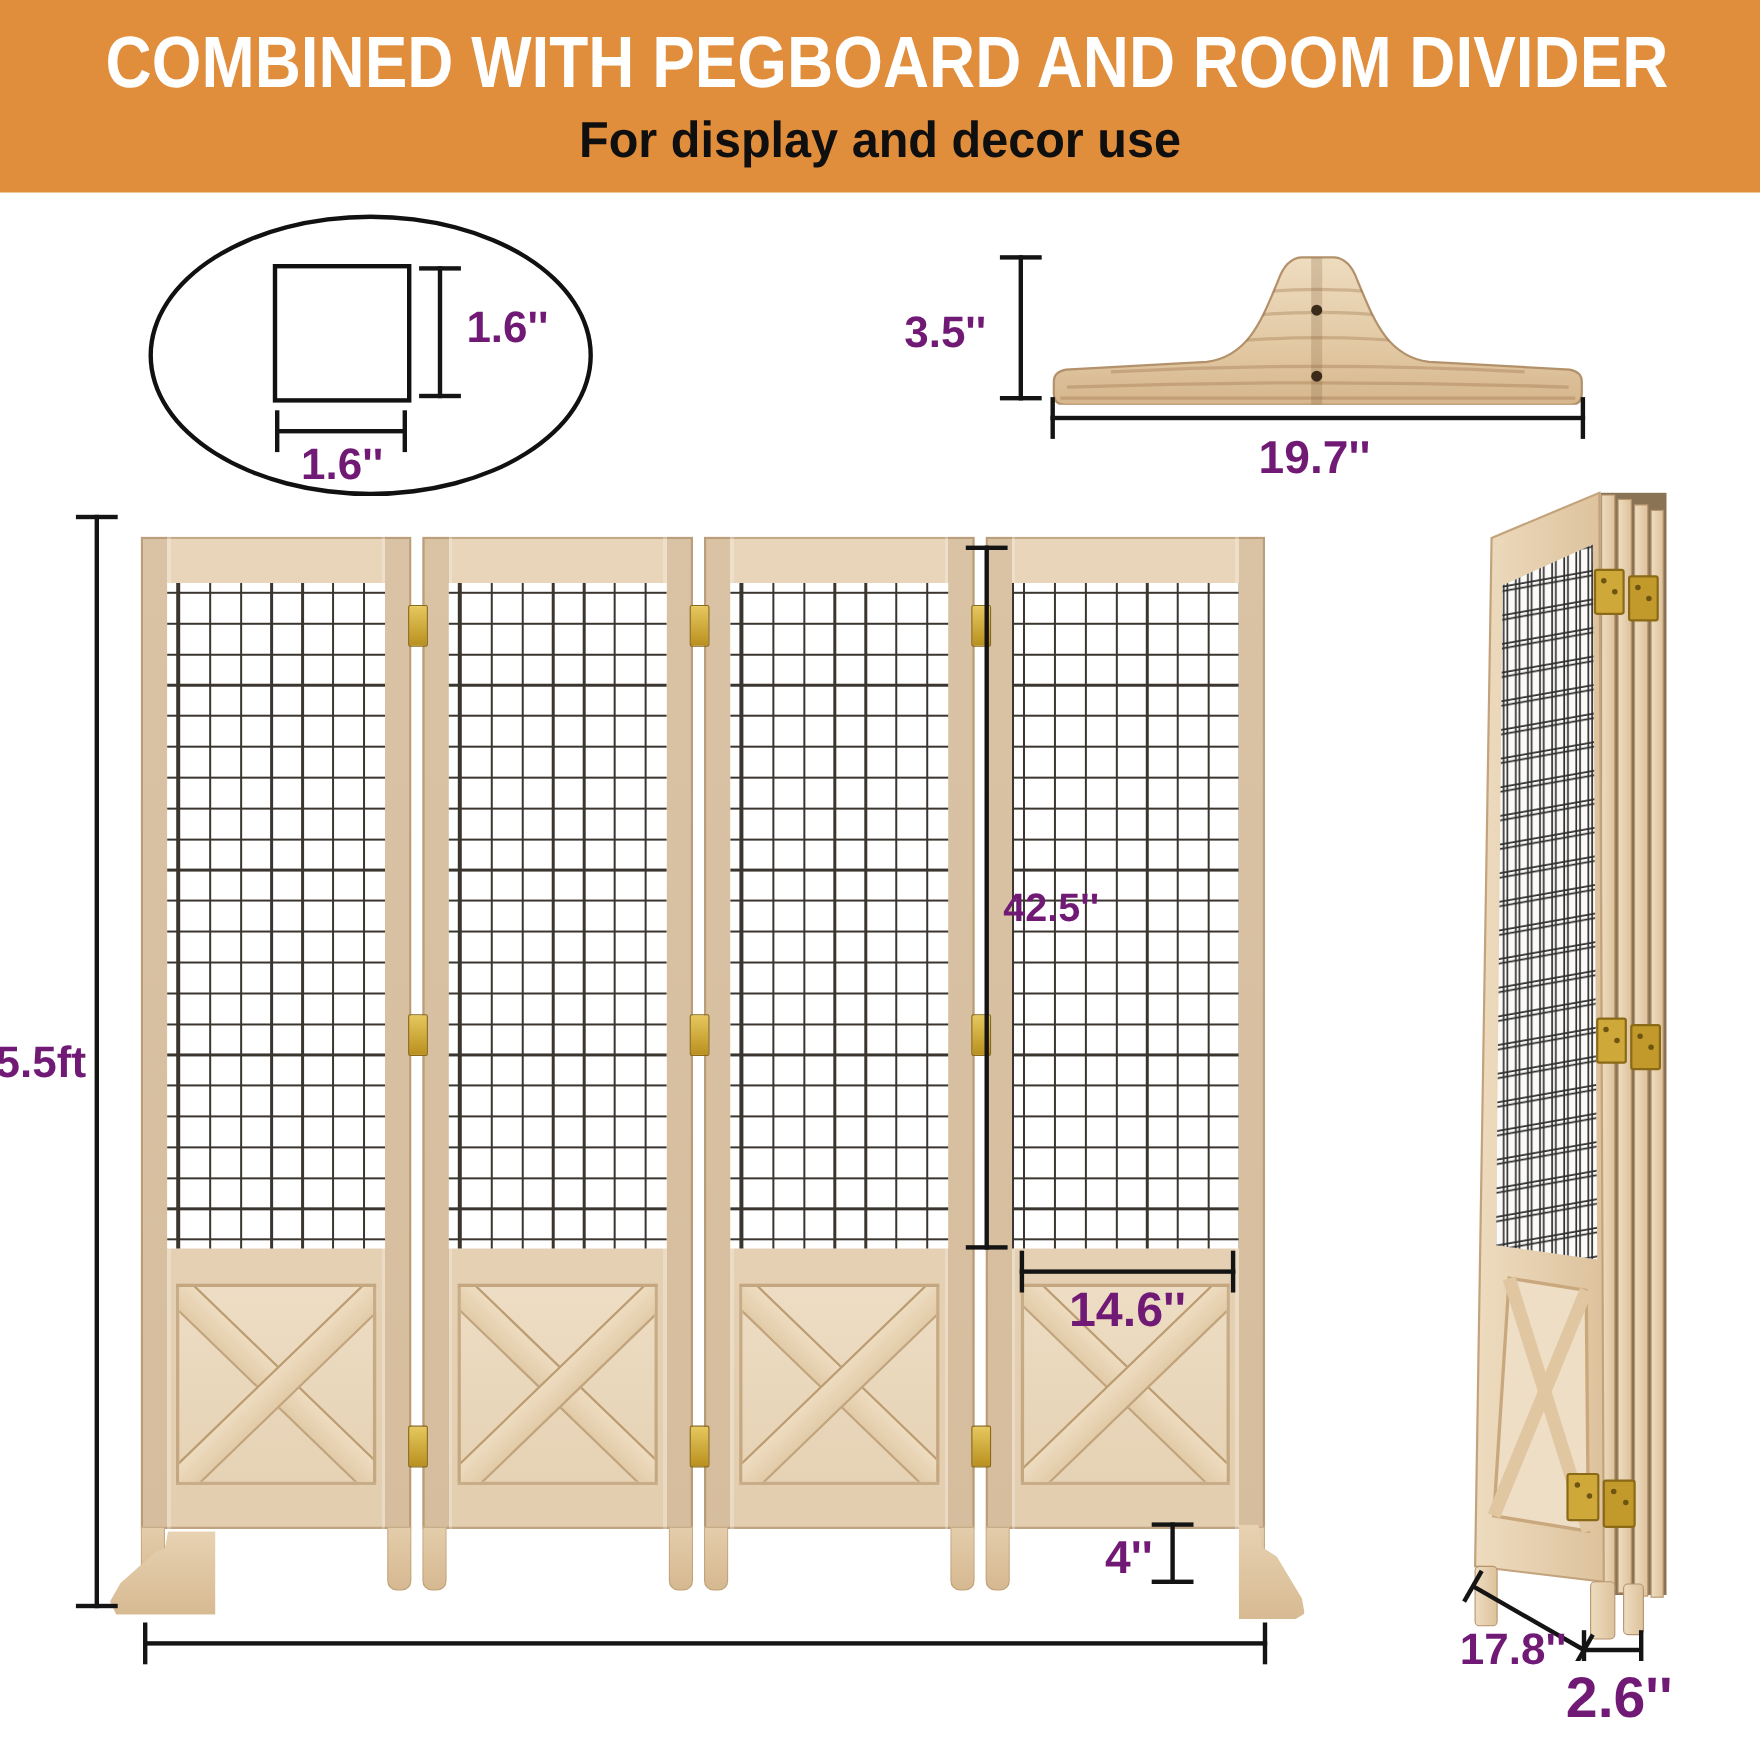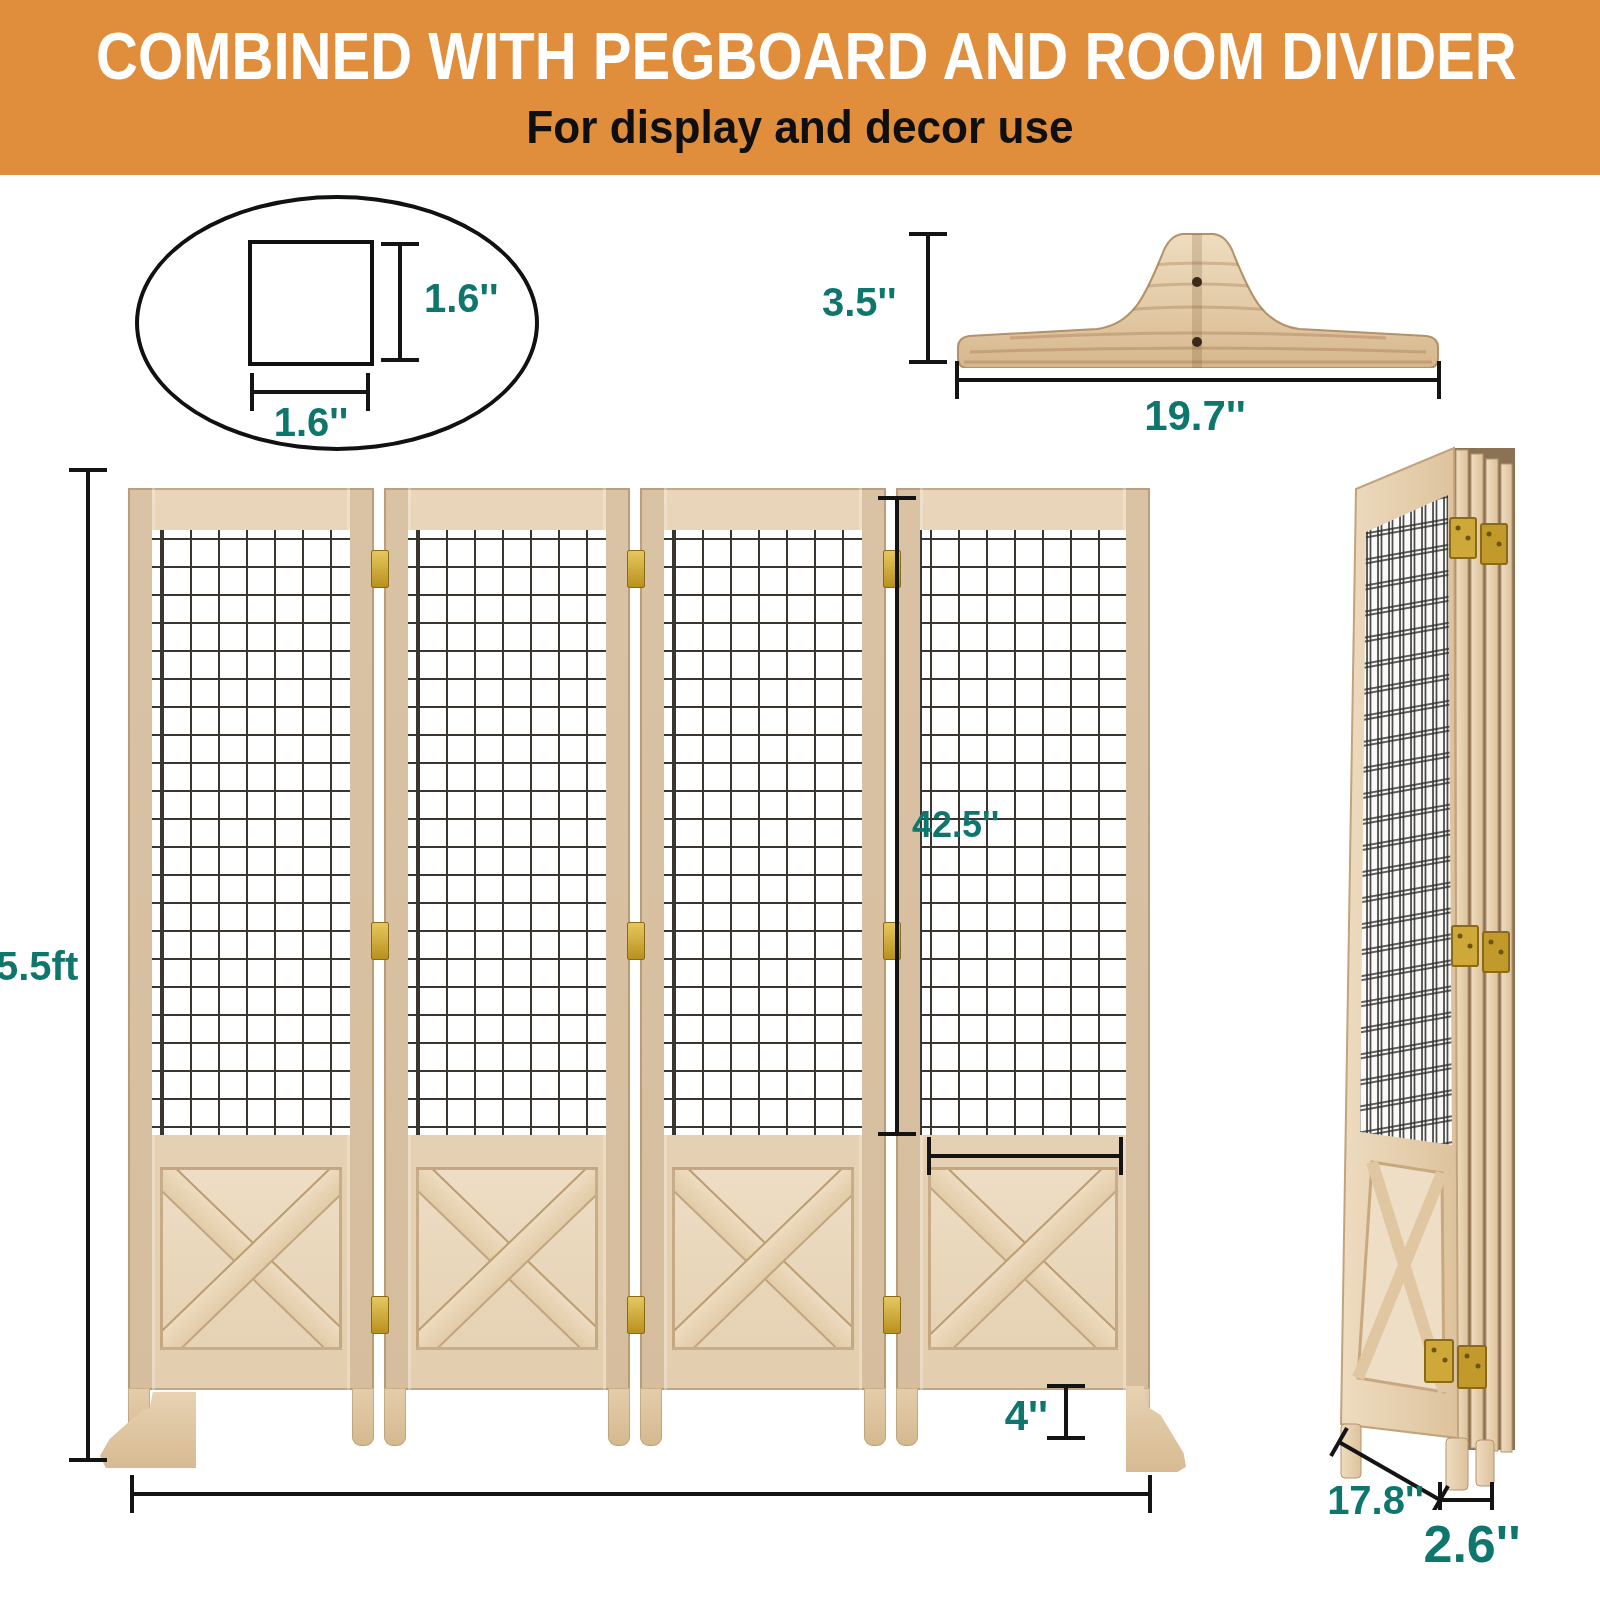--- a/index.html
+++ b/index.html
@@ -19,21 +19,21 @@
     position:absolute;left:0;top:100px;width:1600px;text-align:center;
     color:#0f0f0f;font-size:46px;font-weight:700;transform:scaleX(0.96);
   }
   
   .dimv{position:absolute;width:4px;background:#141414;}
   .dimv::before,.dimv::after{content:"";position:absolute;left:-17px;width:38px;height:4px;background:#141414;}
   .dimv::before{top:0}.dimv::after{bottom:0}
   .dimh{position:absolute;height:4px;background:#141414;}
   .dimh::before,.dimh::after{content:"";position:absolute;top:-17px;width:4px;height:38px;background:#141414;}
   .dimh::before{left:0}.dimh::after{right:0}
-  .dlabel{position:absolute;font-weight:700;color:#0f766e;white-space:nowrap;}
+  .dlabel{position:absolute;font-weight:700;color:#701a75;white-space:nowrap;}
   
   .oval{position:absolute;left:135px;top:195px;width:396px;height:248px;border:4px solid #111;border-radius:50%;background:#fff;}
   .sq{position:absolute;left:248px;top:240px;width:118px;height:118px;border:4px solid #111;background:#fff;}
   
   .panel{position:absolute;top:488px;height:902px;background:linear-gradient(180deg,#e9d5b9,#e3ceb0);
          box-shadow:inset 0 0 0 2px rgba(150,115,75,.45);}
   .panel::before{content:"";position:absolute;inset:0;pointer-events:none;
     background:linear-gradient(90deg,rgba(140,100,60,.16) 0 24px,rgba(255,255,255,.25) 24px 27px,transparent 27px calc(100% - 27px),rgba(255,255,255,.25) calc(100% - 27px) calc(100% - 24px),rgba(140,100,60,.16) calc(100% - 24px));}
   .mesh{position:absolute;left:24px;right:24px;top:42px;bottom:255px;background-color:#ffffff;
     background-image:
@@ -157,20 +157,21 @@
 
   <div class="dimv" style="left:86px;top:468px;height:994px;"></div>
   <div class="dlabel" style="left:-4px;top:944px;width:82px;text-align:right;font-size:40px;">5.5ft</div>
 
   <div class="dimh" style="left:130px;top:1492px;width:1022px;"></div>
 
   <div class="dimv" style="left:895px;top:496px;height:640px;"></div>
   <div class="dlabel" style="left:912px;top:804px;font-size:36px;">42.5''</div>
 
   <div class="dimh" style="left:927px;top:1154px;width:196px;"></div>
+  <div class="dlabel" style="left:917px;top:1166px;width:216px;text-align:center;font-size:44px;">14.6''</div>
 
   <div class="dimv" style="left:1064px;top:1384px;height:56px;"></div>
   <div class="dlabel" style="left:964px;top:1392px;width:84px;text-align:right;font-size:42px;">4''</div>
 
   <svg style="position:absolute;left:1300px;top:440px;" width="240" height="1070" viewBox="0 0 240 1070">
     <defs>
       <linearGradient id="woodh" x1="0" y1="0" x2="1" y2="0">
         <stop offset="0" stop-color="#eedcc0"></stop>
           <stop offset="1" stop-color="#ddc29c"></stop>
       </linearGradient>

